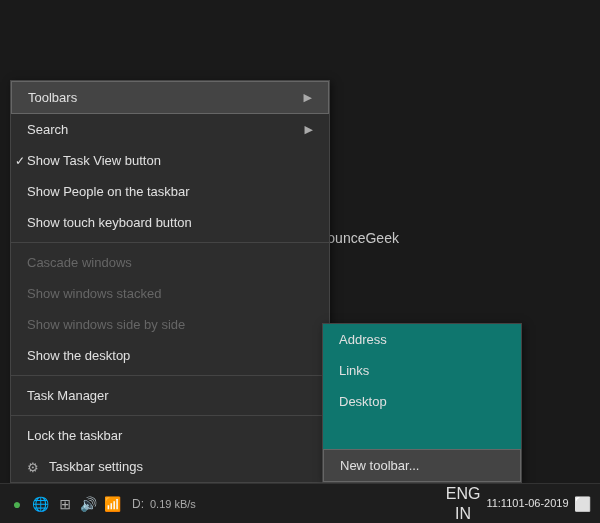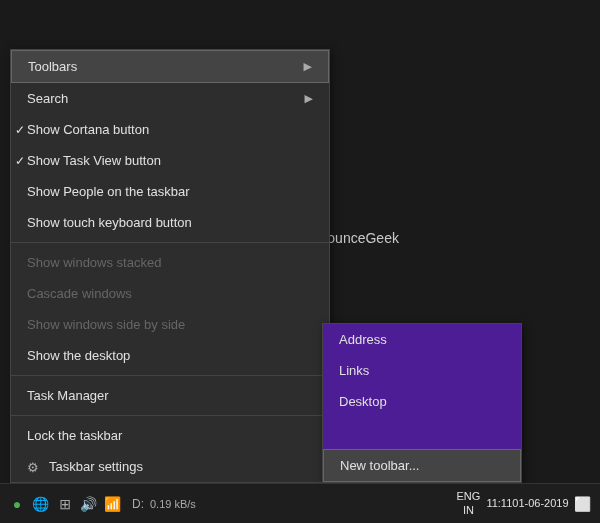--- a/index.html
+++ b/index.html
@@ -78,21 +78,21 @@
       display: flex;
       align-items: center;
       gap: 6px;
       padding: 0 8px;
     }
 
     .taskbar-language {
       display: flex;
       flex-direction: column;
       align-items: center;
-      font-size: 11px;
+      font-size: 16px;
       color: #e0e0e0;
       line-height: 1.2;
     }
 
     .taskbar-clock {
       display: flex;
       flex-direction: row;
       align-items: center;
       font-size: 11px;
       color: #e0e0e0;
@@ -165,21 +165,21 @@
       color: #aaa;
       font-size: 13px;
     }
 
     
     .context-menu-sub {
       position: absolute;
       bottom: 40px;
       left: 322px;
       width: 200px;
-      background: #4c1d95;
+      background: #0f766e;
       border: 1px solid #444;
       box-shadow: 2px 2px 8px rgba(0,0,0,0.5);
     }
 
     .menu-item-sub {
       padding: 8px 16px;
       cursor: pointer;
       display: flex;
       align-items: center;
       gap: 8px;
@@ -213,44 +213,41 @@
     <div class="menu-item has-submenu highlighted">
       <span>Toolbars</span>
       <span class="submenu-arrow">▶</span>
     </div>
 
     <div class="menu-item has-submenu">
       <span>Search</span>
       <span class="submenu-arrow">▶</span>
     </div>
 
-    <div class="menu-item checked">
-      <span>Show Cortana button</span>
-    </div>
 
     <div class="menu-item checked">
       <span>Show Task View button</span>
     </div>
 
     <div class="menu-item">
       <span>Show People on the taskbar</span>
     </div>
 
 
     <div class="menu-item">
       <span>Show touch keyboard button</span>
     </div>
     <div class="menu-separator"></div>
 
     <div class="menu-item disabled">
+      <span>Cascade windows</span>
+    </div>
+
+    <div class="menu-item disabled">
       <span>Show windows stacked</span>
-    </div>
-
-    <div class="menu-item disabled">
-      <span>Cascade windows</span>
     </div>
 
     <div class="menu-item disabled">
       <span>Show windows side by side</span>
     </div>
 
     <div class="menu-item">
       <span>Show the desktop</span>
     </div>
     <div class="menu-separator"></div>

